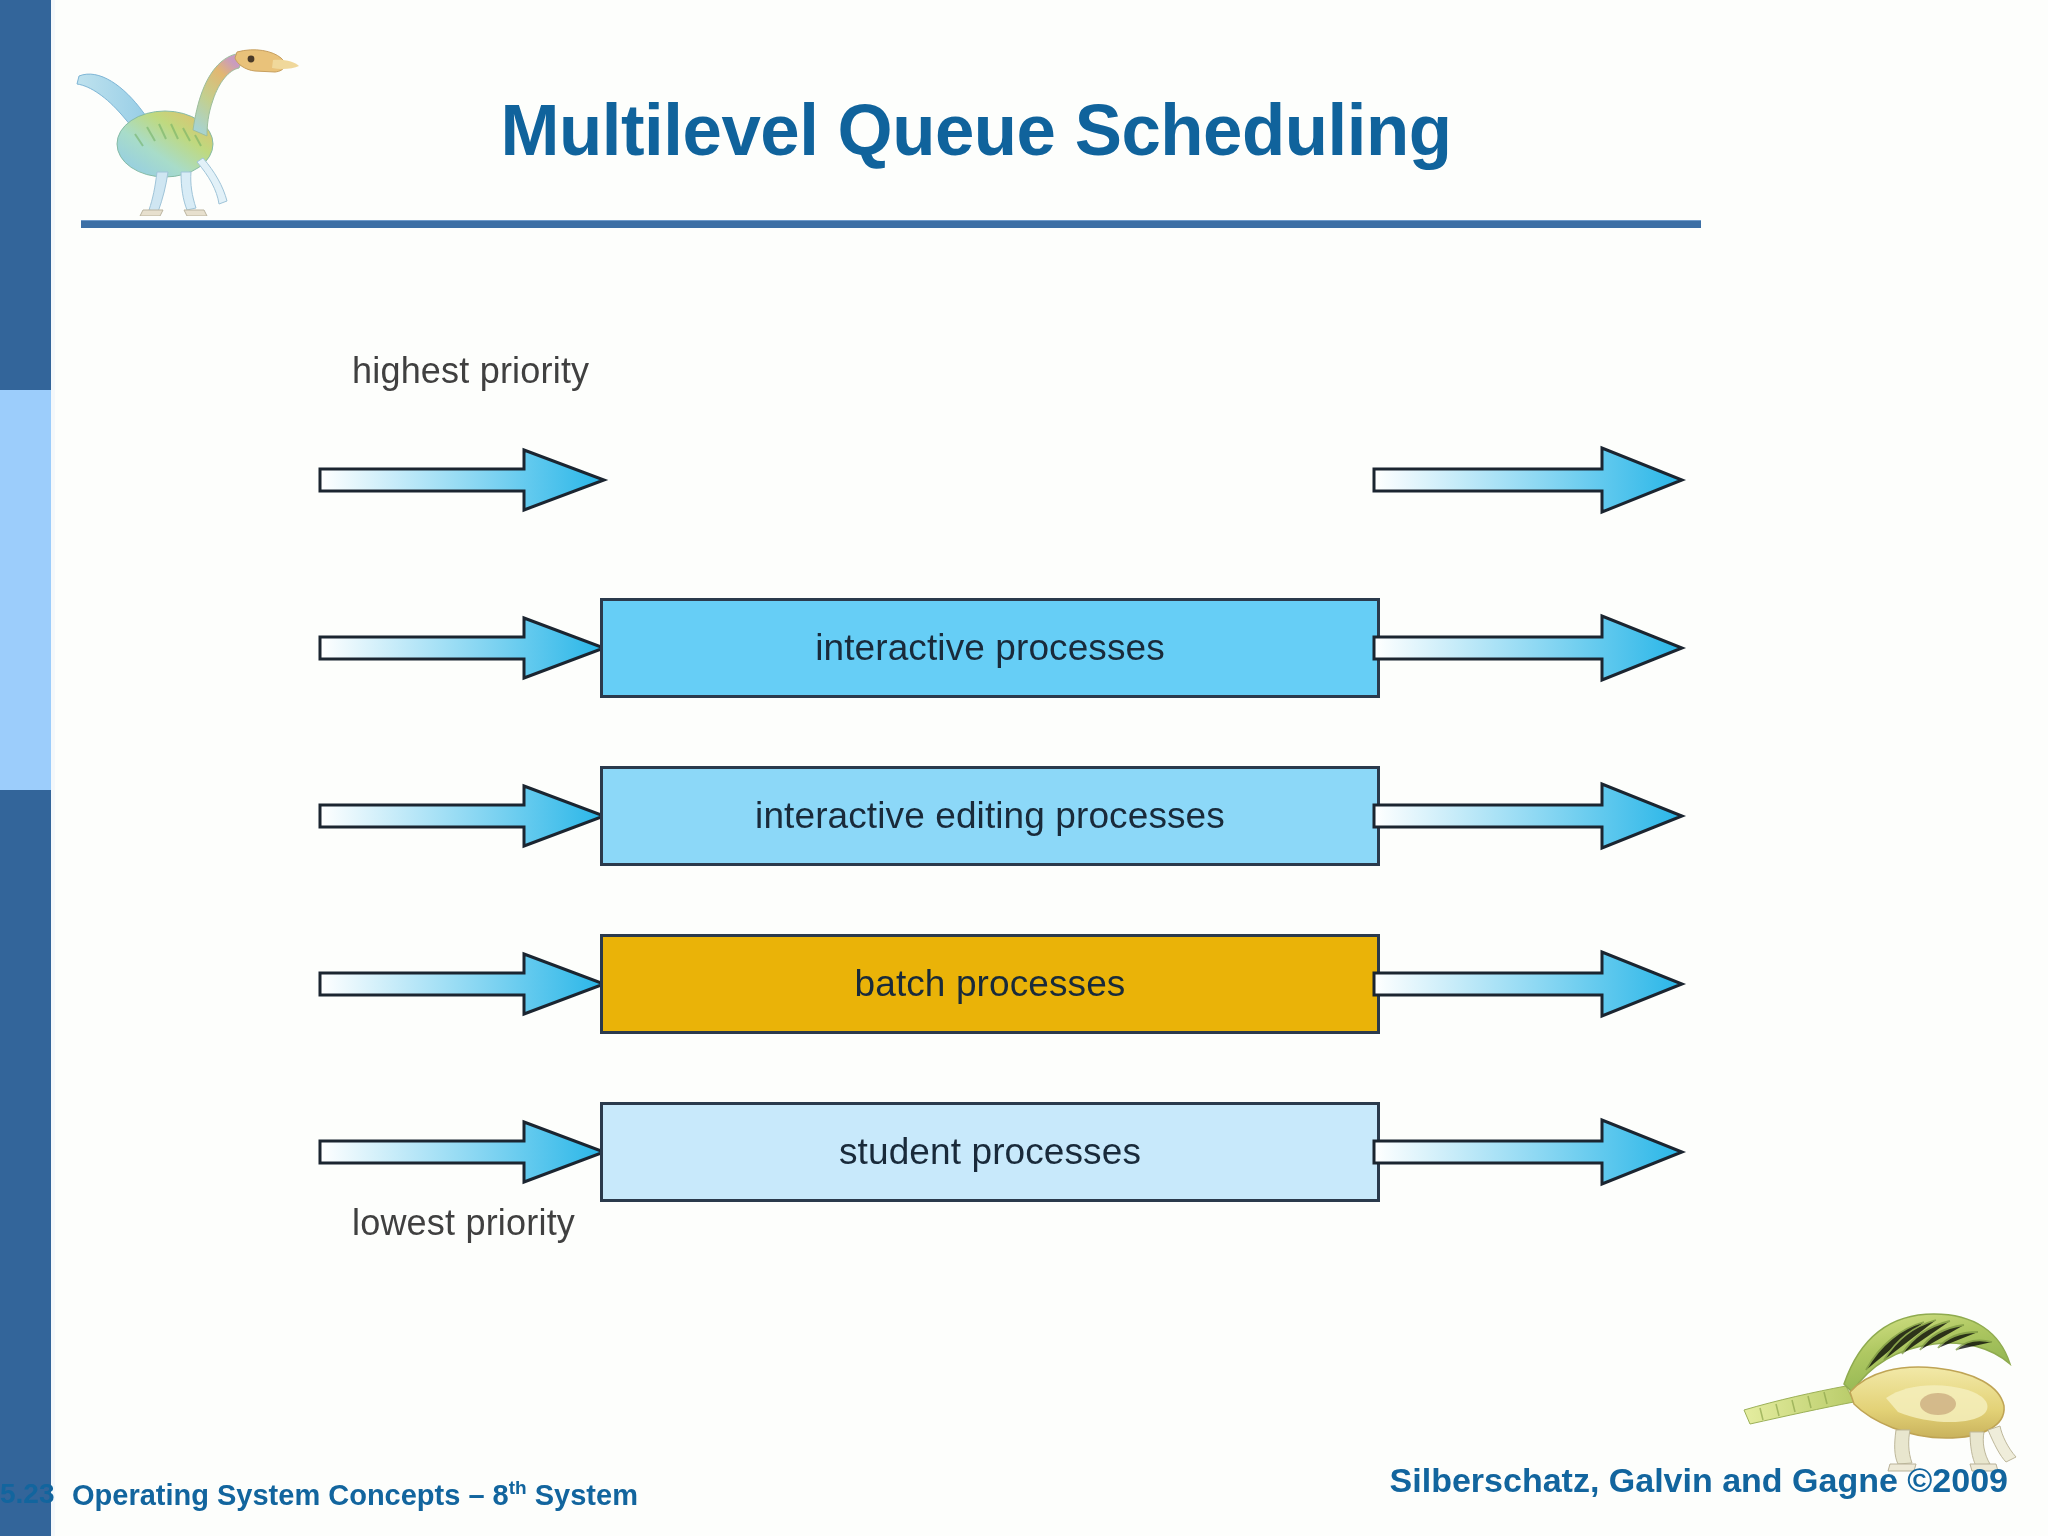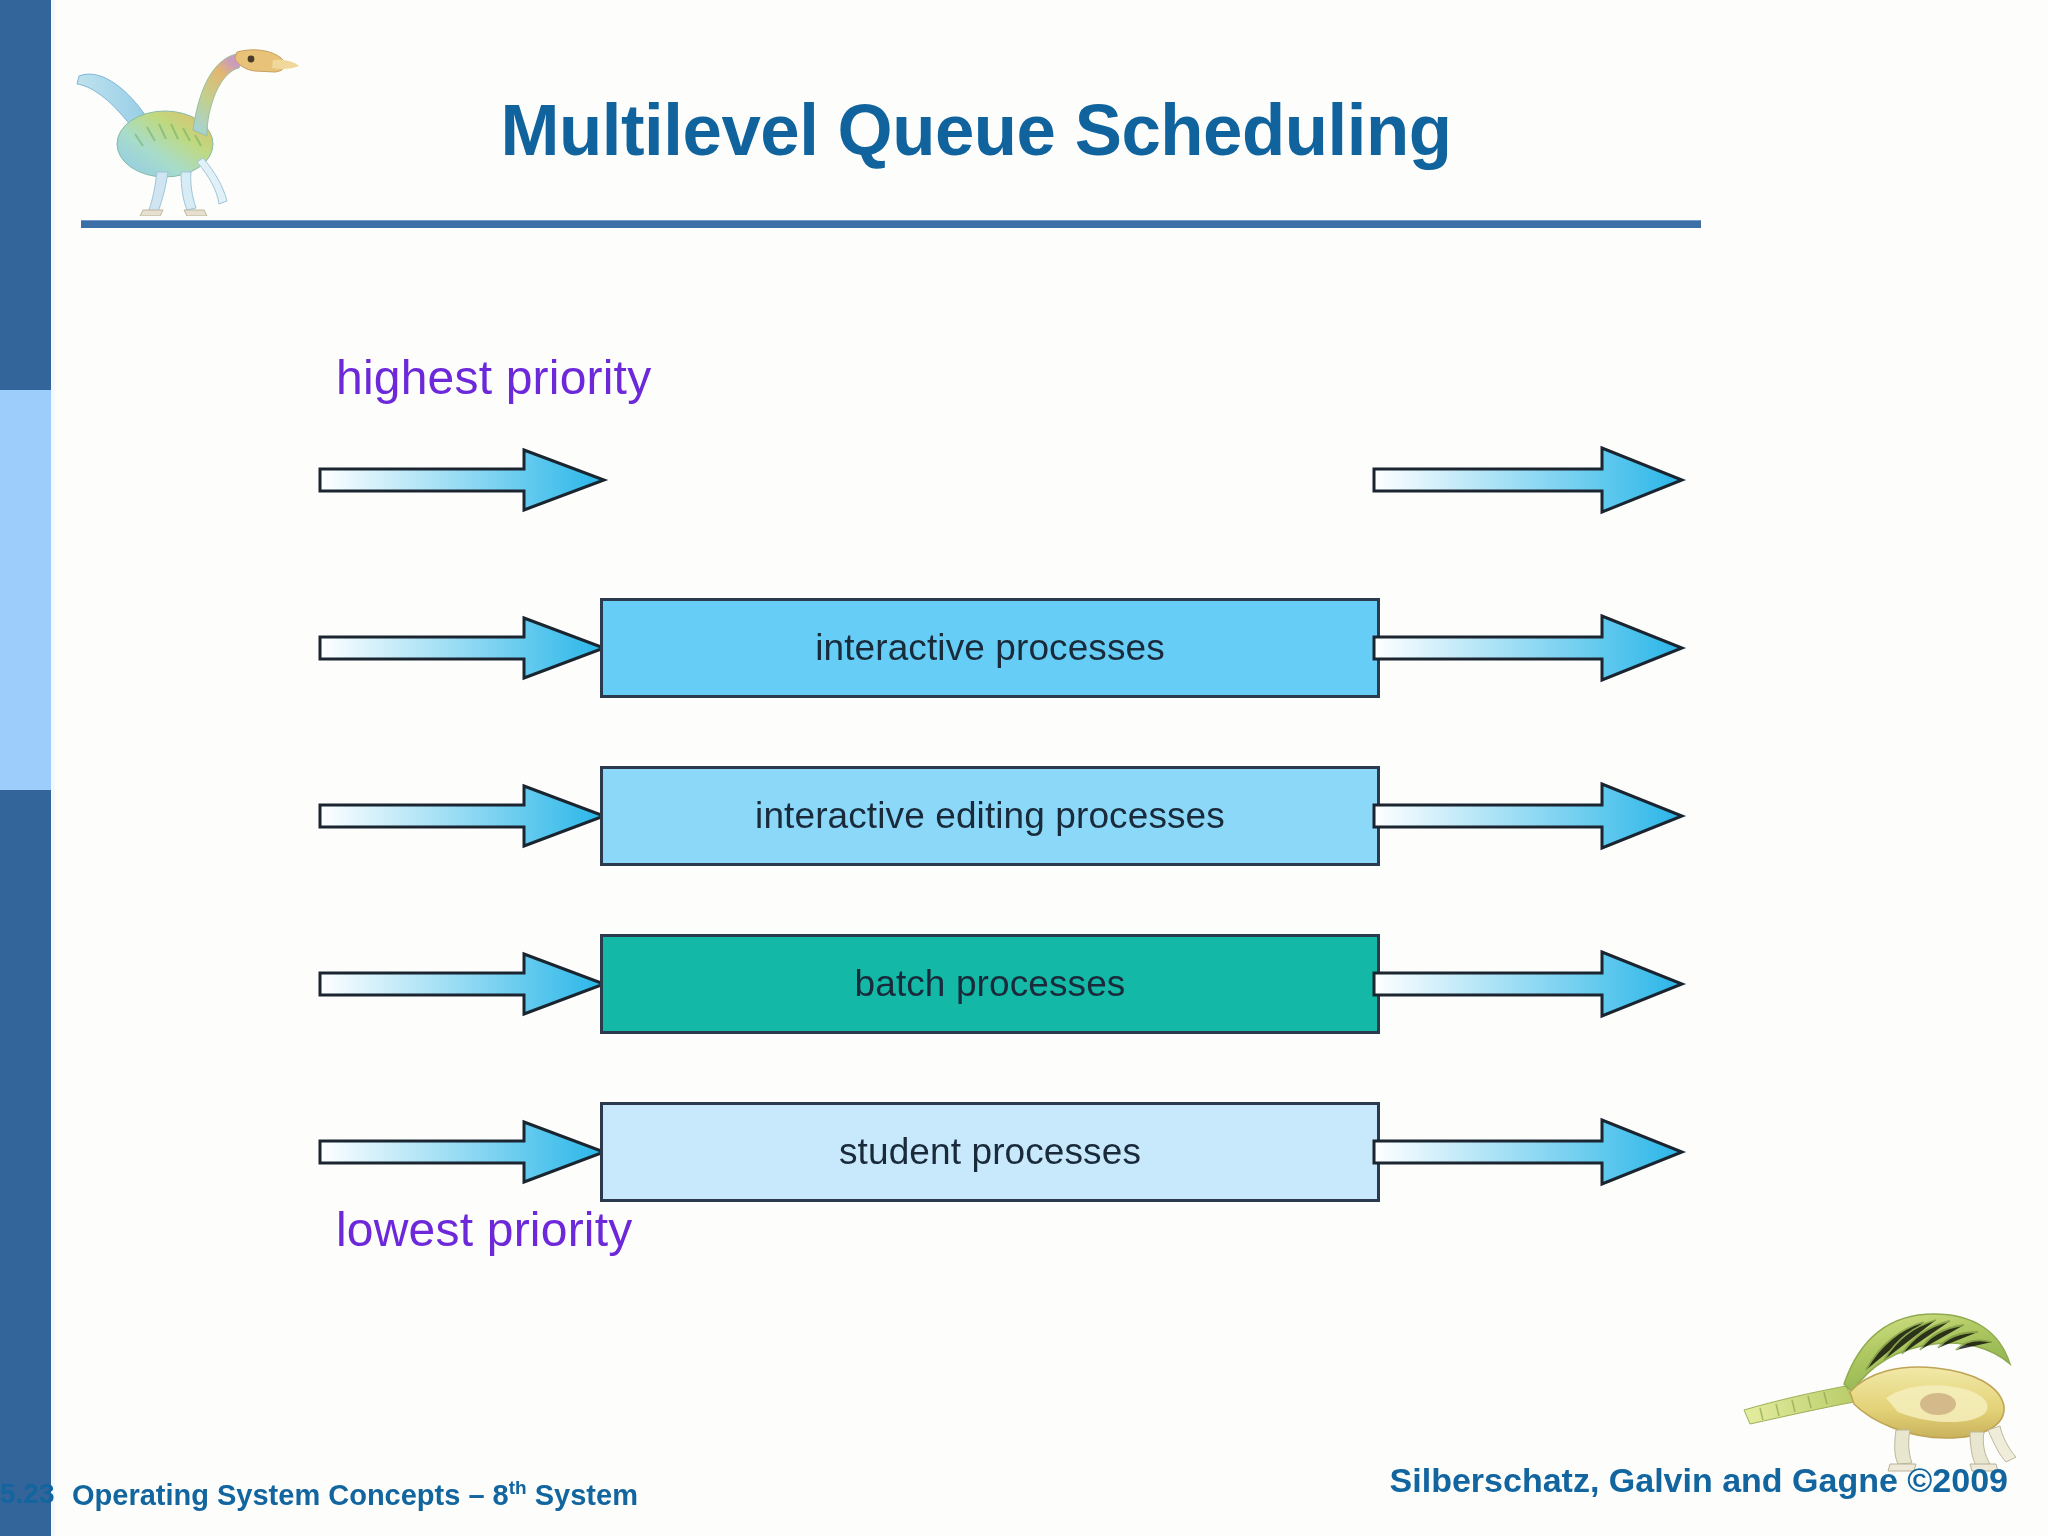--- a/index.html
+++ b/index.html
@@ -53,25 +53,26 @@
     background:#3C6FA5;
     border-top:1px solid #6f9ac9;
   }
 
   
   #diagram{
     position:absolute;left:300px;top:290px;width:1480px;height:1000px;
   }
   .prio-label{
     position:absolute;
-    font-size:48px;
-    color:#6d28d9;
+    font-size:36px;
+    color:#404040;
     font-family:"Liberation Sans", sans-serif;
     letter-spacing:0.2px;
     white-space:nowrap;
+    margin-left:16px;
   }
   #label-highest{left:36px;top:60px;}
   #label-lowest {left:36px;top:912px;text-align:center;}
 
   .queue-row{position:absolute;left:0;width:1480px;height:100px;}
   .qbox{
     position:absolute;
     left:300px;width:780px;height:100px;
     border:3px solid #2b3a4c;
     box-sizing:border-box;
@@ -259,21 +260,21 @@
         <svg viewBox="0 0 288 100" preserveAspectRatio="none">
           <defs>
               <linearGradient id="gin4" x1="0" y1="0" x2="1" y2="0">
             <stop offset="0%" stop-color="#FFFFFF"></stop>
                 <stop offset="100%" stop-color="#29B6E8"></stop>
           </linearGradient>
             </defs>
           <path d="M2 39 L206 39 L206 20 L286 50 L206 80 L206 61 L2 61 Z" fill="url(#gin4)" stroke="#1b2530" stroke-width="3"></path>
         </svg>
       </div>
-      <div class="qbox" style="background:#14b8a6">
+      <div class="qbox" style="background:#eab308">
         <span class="qbox-label">batch processes</span>
       </div>
       <div class="arrow-out">
         <svg viewBox="0 0 310 100" preserveAspectRatio="none">
           <defs>
               <linearGradient id="gout4" x1="0" y1="0" x2="1" y2="0">
             <stop offset="0%" stop-color="#FFFFFF"></stop>
                 <stop offset="100%" stop-color="#29B6E8"></stop>
           </linearGradient>
             </defs>

